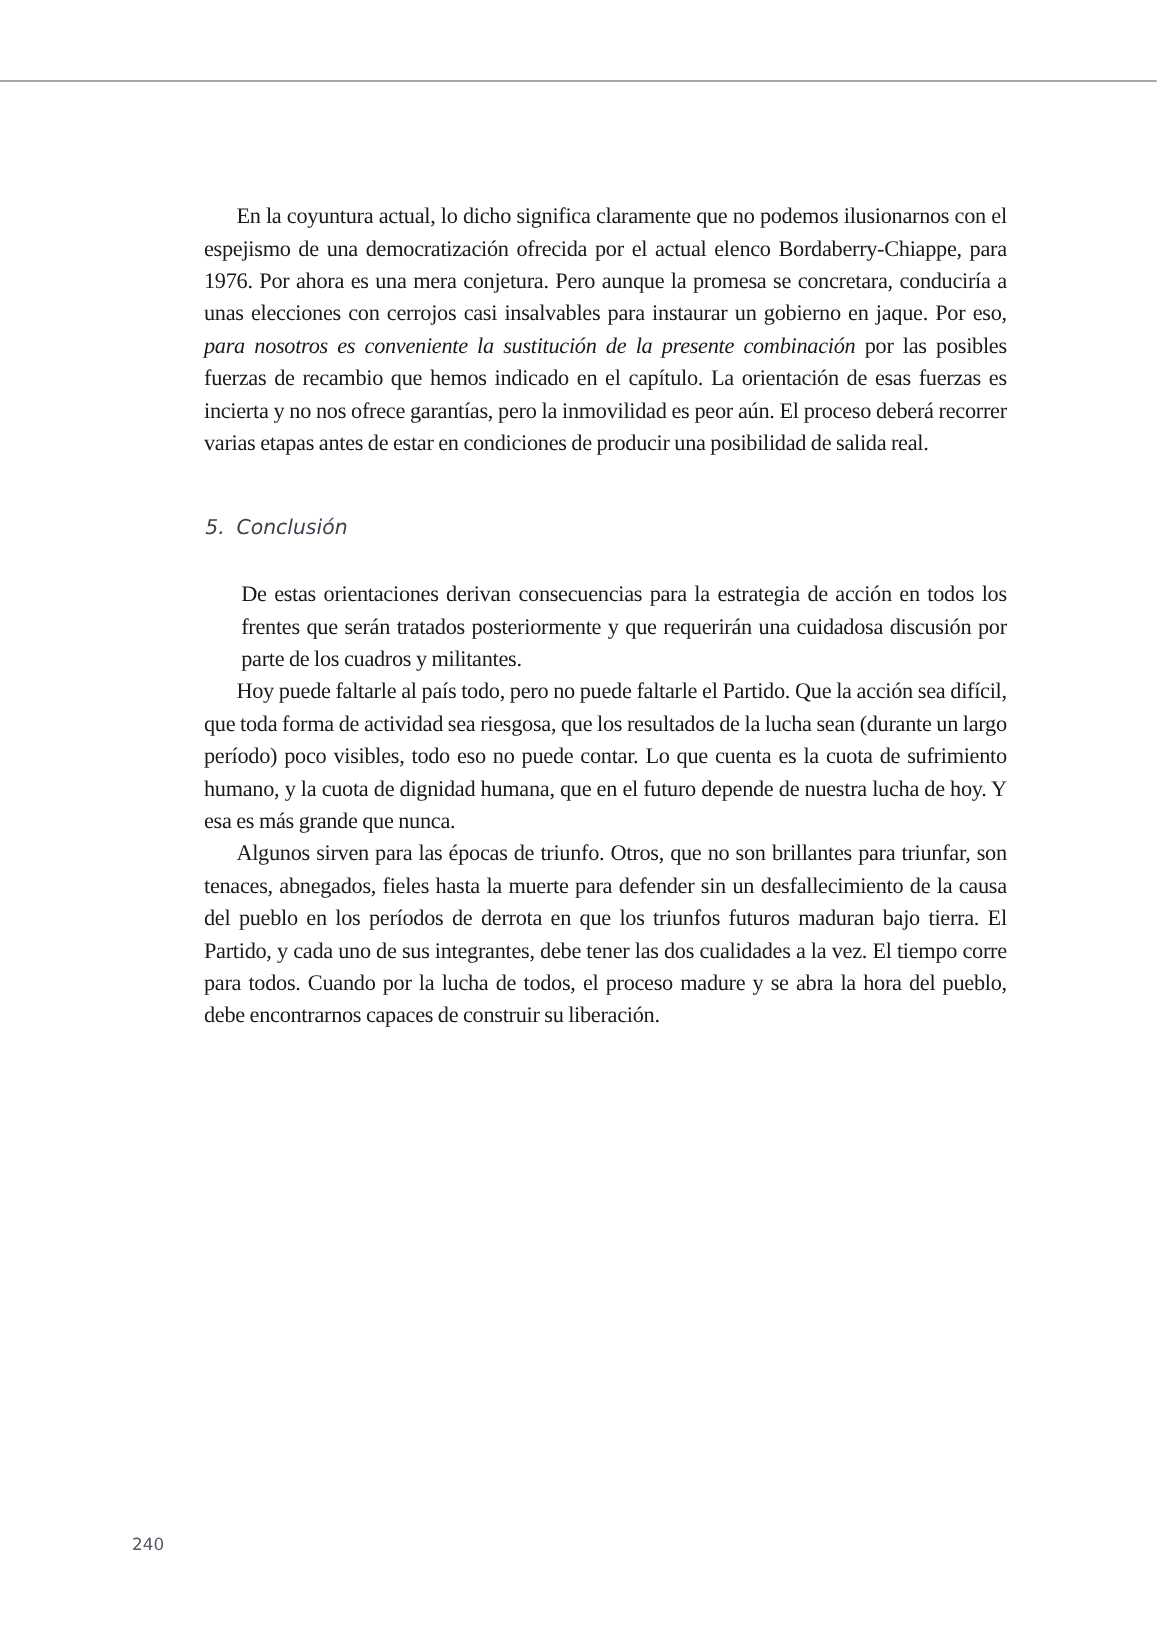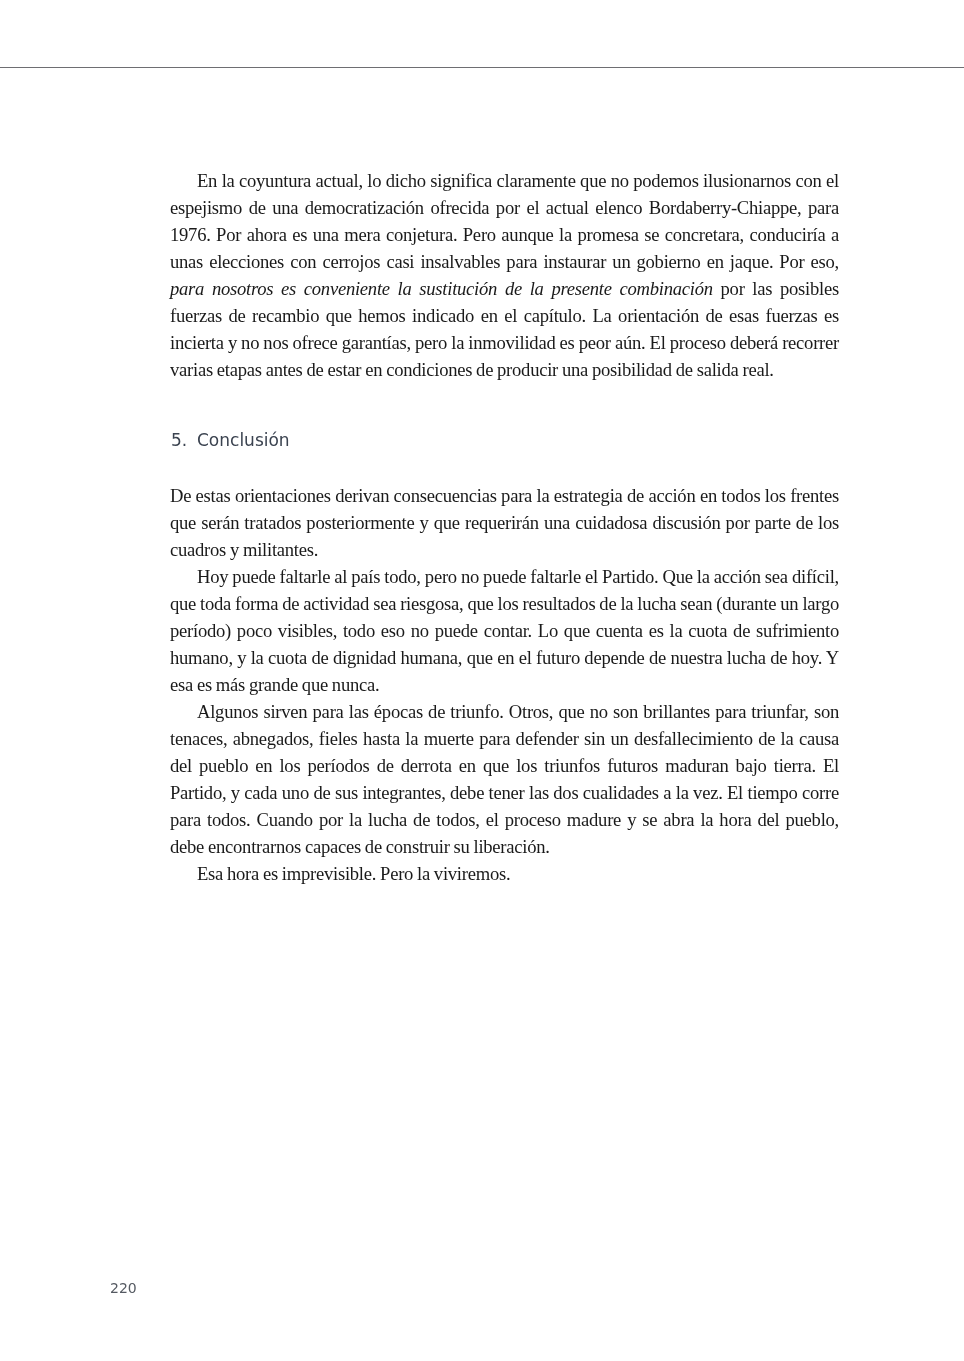--- a/index.html
+++ b/index.html
@@ -33,27 +33,29 @@
       letter-spacing: -0.25px;
       word-spacing: -0.5px;
     }
     .text-block p {
       margin: 0;
       text-indent: 27px;
       hyphens: manual;
     }
     .text-block p.no-indent {
       text-indent: 0;
+      margin-left: 31px;
     }
     .p-intro { top: 131px; margin-top: 36px; }
     .section-heading {
       position: absolute;
       left: 171px;
       top: 430px;
       font-family: "DejaVu Sans", "Liberation Sans", sans-serif;
+      font-style: italic;
       font-size: 17px;
       color: #3b4350;
       letter-spacing: 0px;
     }
     .section-heading .num {
       display: inline-block;
       width: 26px;
     }
     .p-conclusion { top: 482px; }
     .page-number {
@@ -76,16 +78,15 @@
 </div>
 
 <div class="section-heading">
   <span class="num">5.</span><span>Conclusión</span>
 </div>
 
 <div class="text-block p-conclusion">
   <p class="no-indent">De estas orientaciones derivan consecuencias para la estrategia de acción en todos los frentes que serán tratados posteriormente y que requerirán una cuidadosa discusión por parte de los cuadros y militantes.</p>
   <p>Hoy puede faltarle al país todo, pero no puede faltarle el Partido. Que la acción sea difícil, que toda forma de actividad sea riesgosa, que los resultados de la lucha sean (durante un largo período) poco visibles, todo eso no puede contar. Lo que cuenta es la cuota de sufrimiento humano, y la cuota de dignidad humana, que en el futuro depende de nuestra lucha de hoy. Y esa es más grande que nunca.</p>
   <p>Algunos sirven para las épocas de triunfo. Otros, que no son brillantes para triunfar, son tenaces, abnegados, fieles hasta la muerte para defender sin un desfallecimiento de la causa del pueblo en los períodos de derrota en que los triunfos futuros maduran bajo tierra. El Partido, y cada uno de sus integrantes, debe tener las dos cualidades a la vez. El tiempo corre para todos. Cuando por la lucha de todos, el proceso madure y se abra la hora del pueblo, debe encontrarnos capaces de construir su liberación.</p>
-  <p>Esa hora es imprevisible. Pero la viviremos.</p>
 </div>
 
-<div class="page-number">220</div>
+<div class="page-number">240</div>
 
 </body></html>

